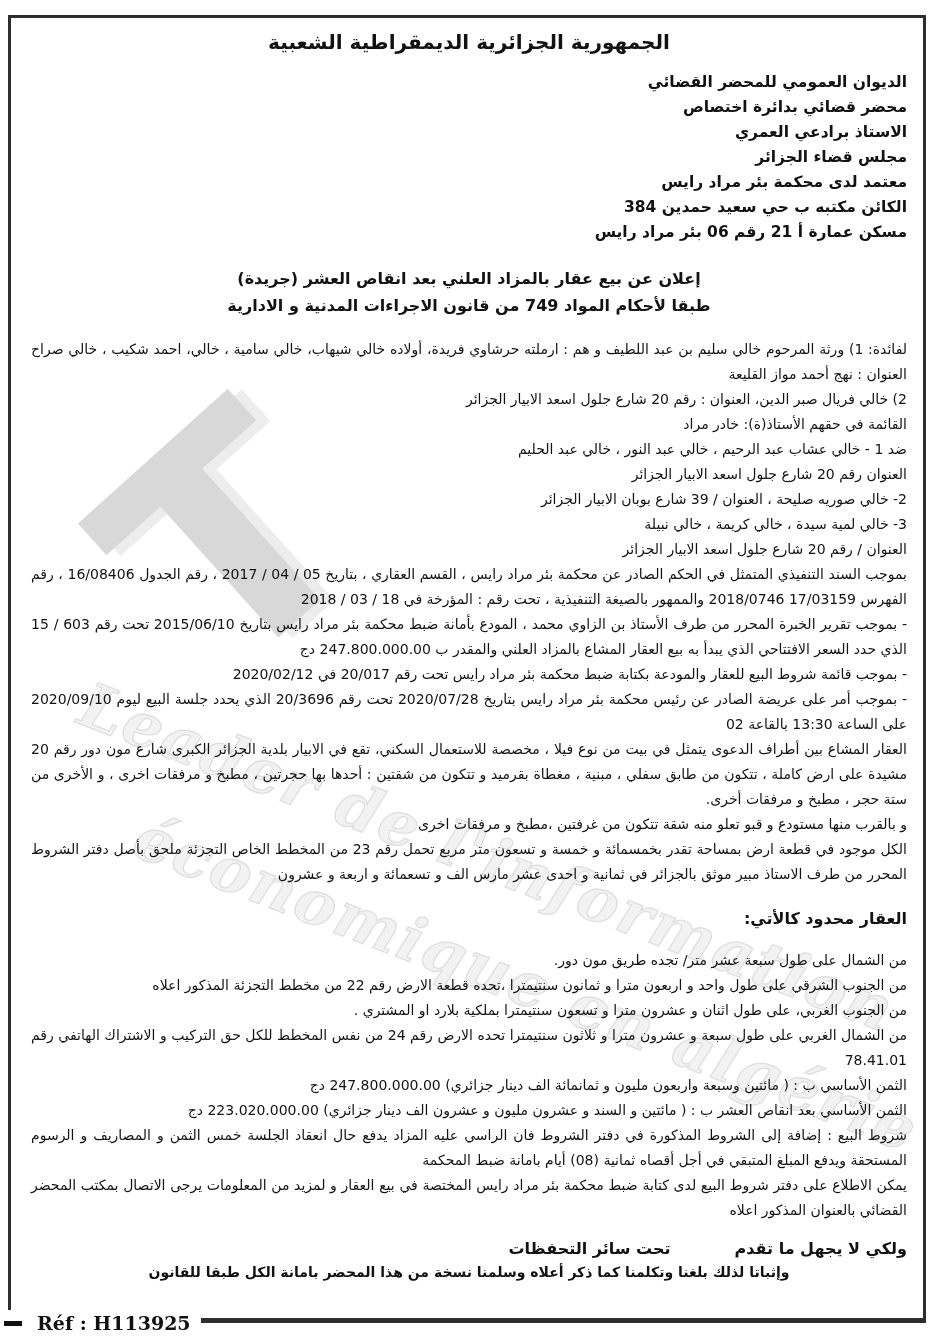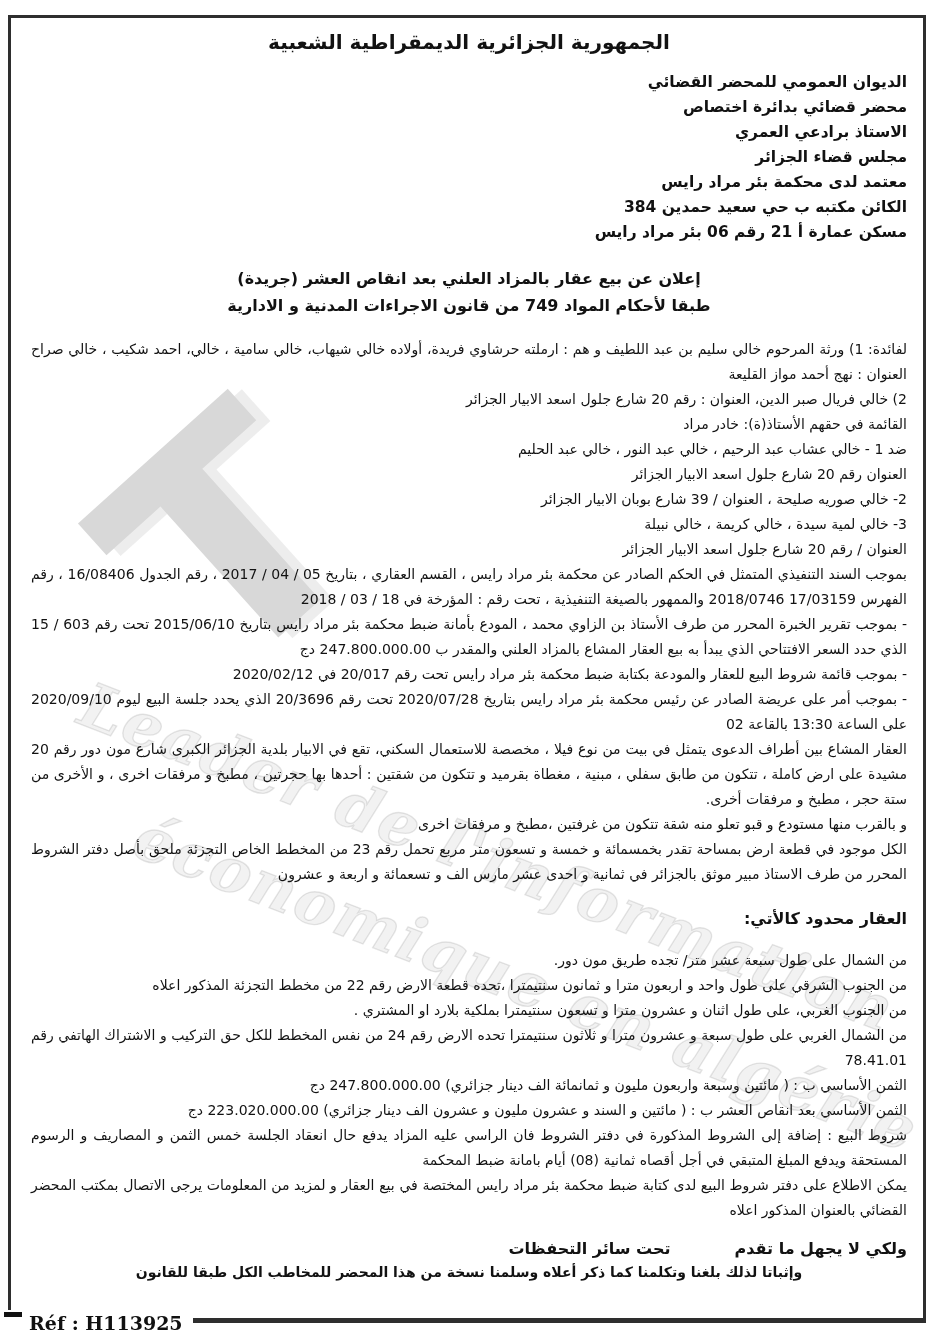--- a/index.html
+++ b/index.html
@@ -81,21 +81,21 @@
     font-size:14px;
     margin-top:6px;
     font-weight:bold;
   }
   
   .ref-label{
     position:absolute;z-index:3;
     left:2px;bottom:4px;
     background:#ffffff;
     direction:ltr;
-    display:flex;align-items:flex-start;gap:7px;
+    display:flex;align-items:center;gap:15px;
     padding:2px 10px 2px 2px;
     font-family:"DejaVu Serif",serif;
     font-weight:bold;font-size:19px;color:#111;
   }
   .ref-bar{display:inline-block;width:18px;height:5px;background:#111;}
 </style>
 </head>
 <body>
 
 <div class="page">
@@ -150,21 +150,21 @@
       <p>من الشمال الغربي على طول سبعة و عشرون مترا  و ثلاثون سنتيمترا تحده الارض رقم 24 من نفس المخطط للكل حق التركيب و الاشتراك الهاتفي رقم 78.41.01</p>
       <p>الثمن الأساسي ب : ( مائتين وسبعة واربعون مليون و ثمانمائة الف دينار جزائري) 247.800.000.00 دج</p>
       <p>الثمن الأساسي بعد انقاص العشر ب : ( مائتين و السند و عشرون مليون و عشرون الف دينار جزائري) 223.020.000.00 دج</p>
       <p>شروط البيع : إضافة إلى الشروط المذكورة في دفتر الشروط فان الراسي عليه المزاد يدفع حال انعقاد الجلسة خمس الثمن و المصاريف و الرسوم المستحقة ويدفع المبلغ المتبقي في أجل أقصاه ثمانية (08) أيام بامانة ضبط المحكمة</p>
       <p>يمكن الاطلاع على دفتر شروط البيع لدى كتابة ضبط محكمة بئر مراد رايس المختصة في بيع العقار و لمزيد من المعلومات يرجى الاتصال بمكتب المحضر القضائي بالعنوان المذكور اعلاه</p>
     </div>
 
     <div class="closing">
       <span>ولكي لا يجهل ما تقدم</span><span class="gap"></span><span>تحت سائر التحفظات</span>
     </div>
-    <div class="closing-final">وإثباتا لذلك بلغنا وتكلمنا كما ذكر أعلاه وسلمنا نسخة من هذا المحضر للمخاطب الكل طبقا للقانون</div>
+    <div class="closing-final">وإثباتا لذلك بلغنا وتكلمنا كما ذكر أعلاه وسلمنا نسخة من هذا المحضر بامانة الكل طبقا للقانون</div>
 
   </div>
 
   <div class="ref-label">
     <span class="ref-bar"></span>
     <span>Réf : H113925</span>
   </div>
 
 </div>
 

